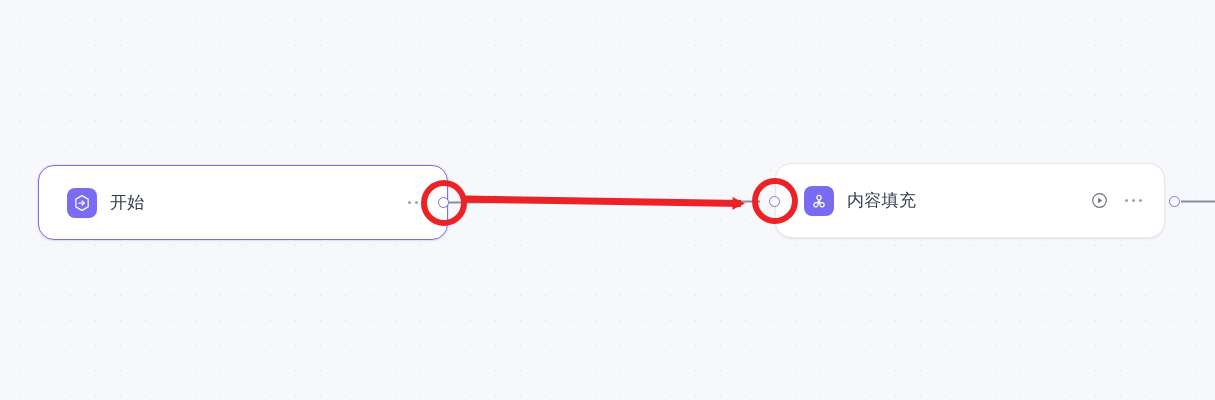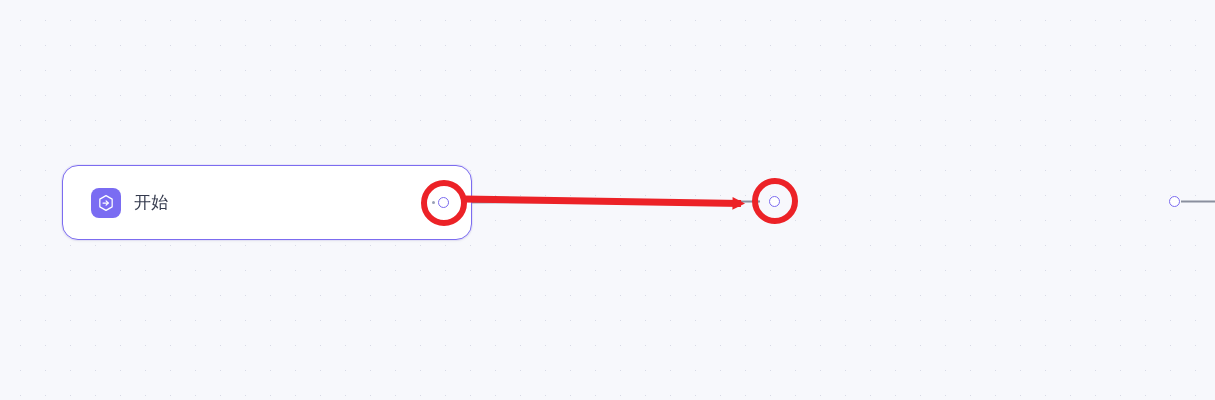--- a/index.html
+++ b/index.html
@@ -37,21 +37,20 @@
   
   .node {
     position: absolute;
     box-sizing: border-box;
     background: #ffffff;
     border-radius: 14px;
     display: flex;
     align-items: center;
     box-shadow: 0 1px 2px rgba(16, 24, 40, 0.05),
                 0 1px 3px rgba(16, 24, 40, 0.04);
-    margin-left: 24px;
   }
 
   .node.selected {
     border: 1.6px solid #7c6cf0;
     box-shadow: 0 0 0 1px rgba(124,108,240,0.10),
                 0 1px 3px rgba(16,24,40,0.06);
   }
   .node.plain {
     border: 1.2px solid #e7e8ef;
   }
@@ -191,20 +190,50 @@
     <div class="node-spacer"></div>
     <div class="node-actions">
       <span class="dots-menu">
         <i></i>
           <i></i>
           <i></i>
       </span>
     </div>
   </div>
 
+  <div id="node-content" class="node plain">
+    <div class="node-icon">
+      <svg width="20" height="20" viewBox="0 0 24 24" aria-hidden="true">
+        <g fill="none" stroke="#ffffff" stroke-width="1.5" stroke-linejoin="round" stroke-linecap="round">
+          <path d="M12 5.2 C10.2 5.2 9.2 6.6 9.4 8.2 C9.6 9.6 10.6 10.6 12 10.9
+                   C13.4 10.6 14.4 9.6 14.6 8.2 C14.8 6.6 13.8 5.2 12 5.2 Z"></path>
+          <path d="M6.2 18.0 C5.3 16.5 5.9 14.9 7.3 14.2 C8.6 13.6 10.0 13.9 11.0 15.0
+                   C11.3 16.4 10.9 17.8 9.7 18.5 C8.3 19.3 7.1 19.5 6.2 18.0 Z"></path>
+          <path d="M17.8 18.0 C18.7 16.5 18.1 14.9 16.7 14.2 C15.4 13.6 14.0 13.9 13.0 15.0
+                   C12.7 16.4 13.1 17.8 14.3 18.5 C15.7 19.3 16.9 19.5 17.8 18.0 Z"></path>
+          <circle cx="12" cy="13.1" r="1.15"></circle>
+        </g>
+      </svg>
+    </div>
+    <div class="node-title">内容填充</div>
+    <div class="node-spacer"></div>
+    <div class="node-actions">
+      <span class="run-btn">
+        <svg width="19" height="19" viewBox="0 0 24 24" aria-hidden="true">
+          <circle cx="12" cy="12" r="8.6" fill="none" stroke="#6b7280" stroke-width="1.5"></circle>
+          <path d="M10.3 8.6 L15.4 12 L10.3 15.4 Z" fill="#6b7280"></path>
+        </svg>
+      </span>
+      <span class="dots-menu">
+        <i></i>
+          <i></i>
+          <i></i>
+      </span>
+    </div>
+  </div>
 
   <div class="handle" id="handle-start-out"></div>
   <div class="handle" id="handle-content-in"></div>
   <div class="handle" id="handle-content-out"></div>
 
   <svg id="annot-arrow" viewBox="0 0 1215 400">
     <defs>
       <marker id="red-arrowhead" markerWidth="16" markerHeight="16" refX="9" refY="8" orient="auto" markerUnits="userSpaceOnUse">
         <path d="M0.5,1.6 L13,8 L0.5,14.4 z" fill="#ec2227"></path>
       </marker>

